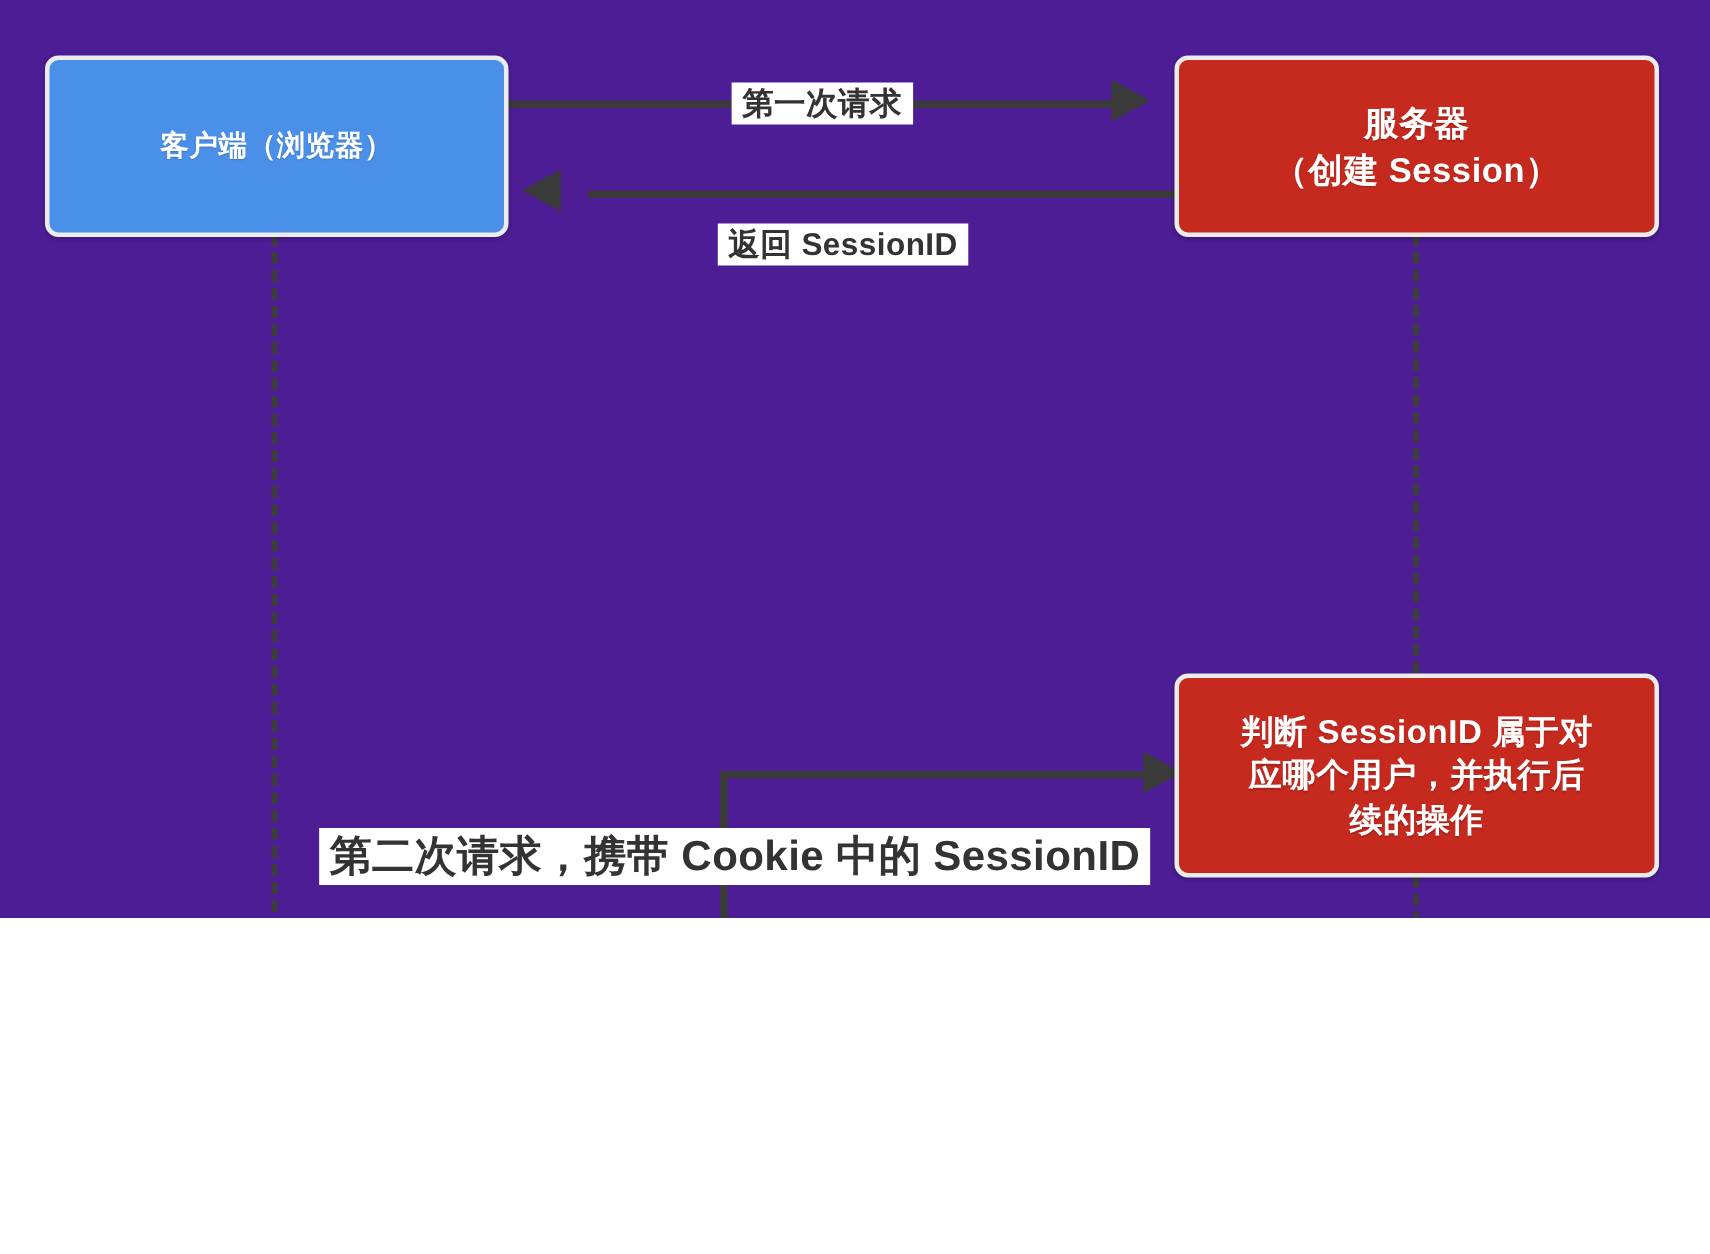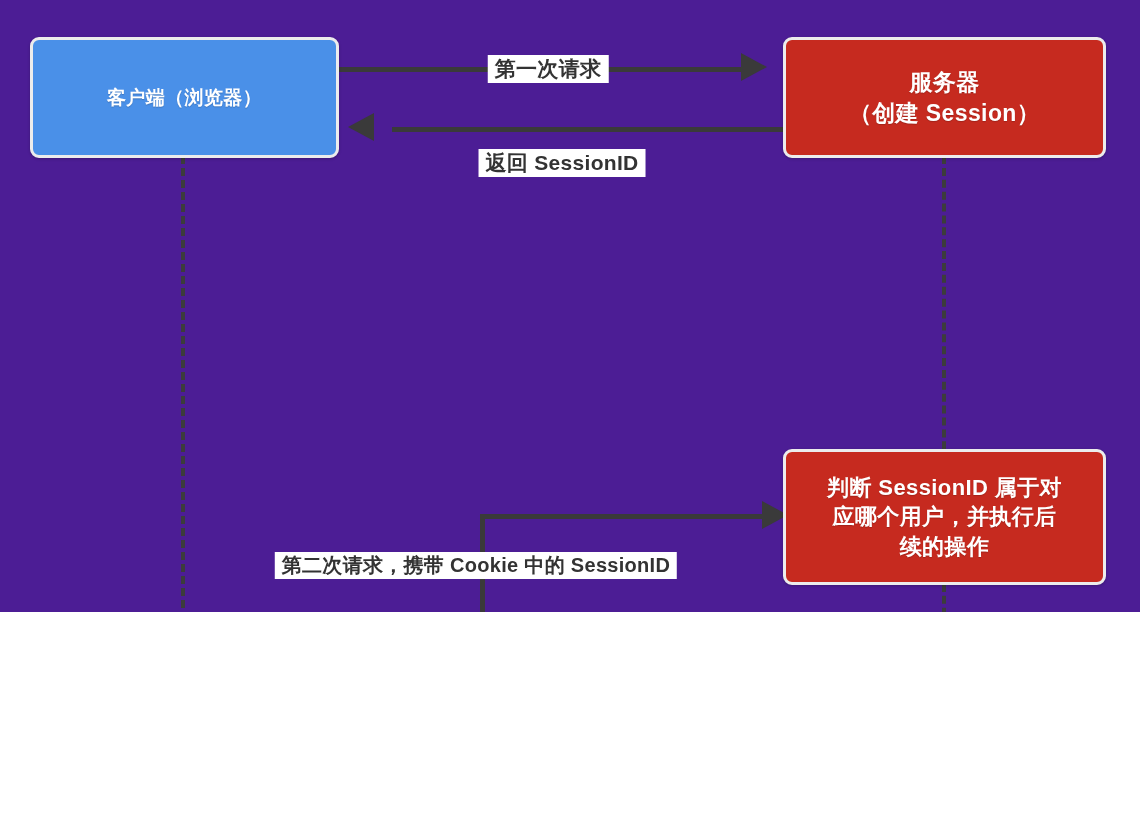--- a/index.html
+++ b/index.html
@@ -129,24 +129,24 @@
     top: 55px;
     transform: translateX(-50%);
   }
   #label-return-sessionid {
     left: 562px;
     top: 116px;
     transform: translateX(-50%);
     margin-top: 33px;
   }
   #label-second-request {
-    left: 476px;
+    left: 490px;
     top: 552px;
     transform: translateX(-50%);
-    font-size: 20px;
+    font-size: 28px;
   }
 
   
   #edge1-line   { left: 337px; top: 67px;  width: 406px; }
   #edge1-arrow  { left: 741px; top: 53px; }
 
   #edge2-line   { left: 392px; top: 127px; width: 394px; }
   #edge2-arrow  { left: 348px; top: 113px; }
 
   #edge3-seg-bottom { left: 181px; top: 614px; width: 304px; }

